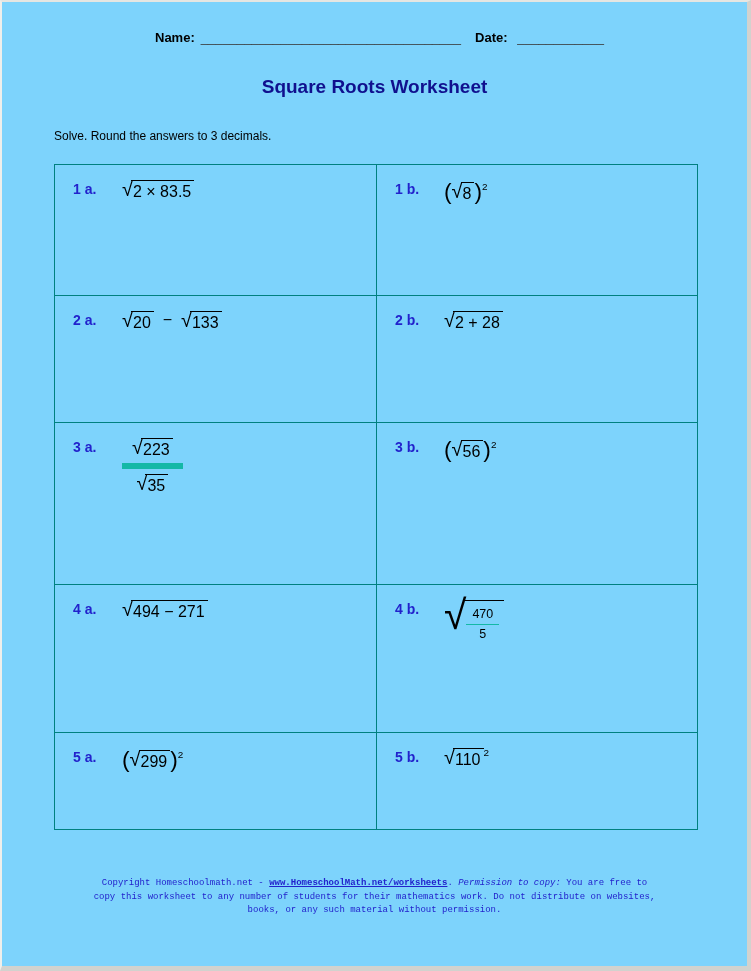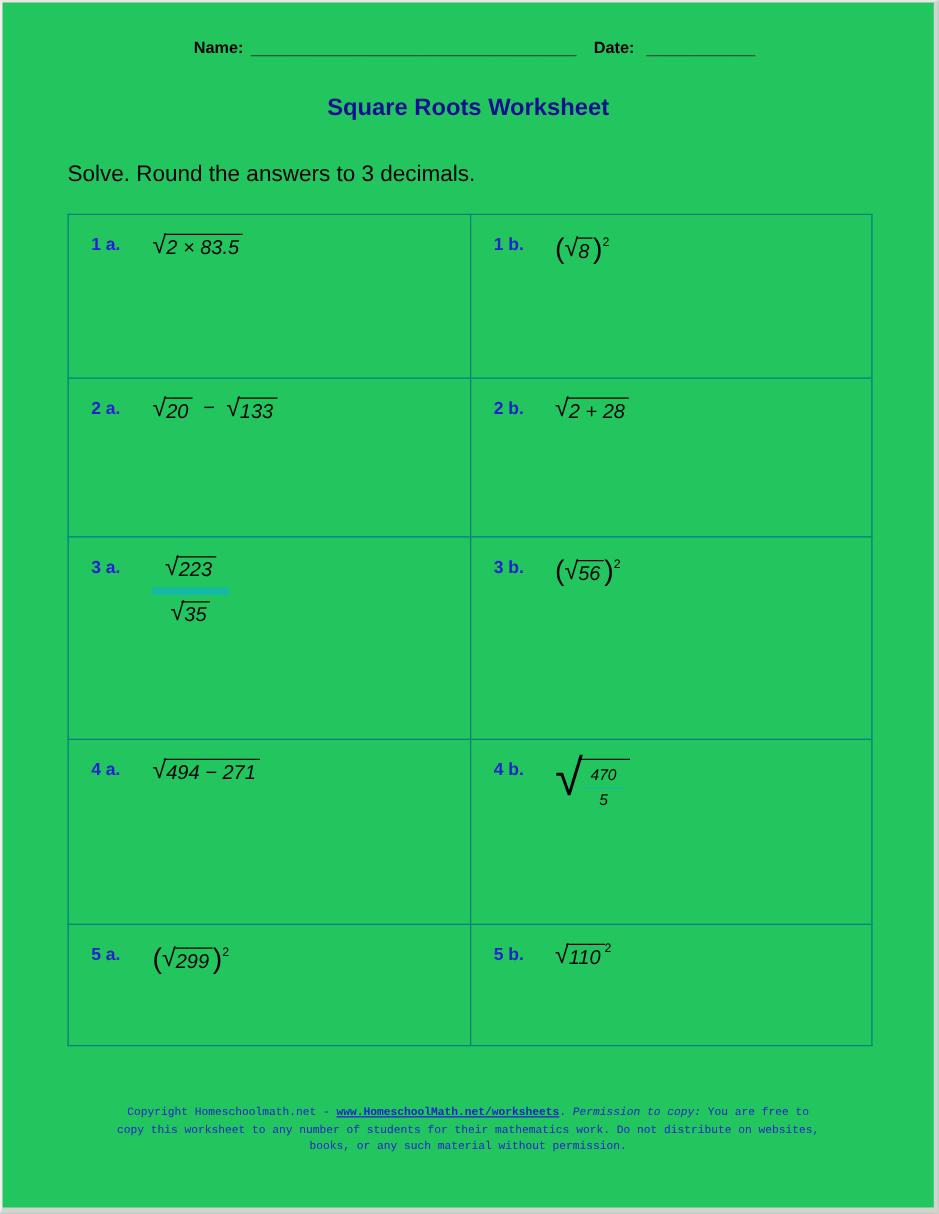--- a/index.html
+++ b/index.html
@@ -1,39 +1,39 @@
 <!DOCTYPE html>
 <html><head>
 <meta charset="utf-8">
 <style>
   html,body{margin:0;padding:0;background:#ffffff;}
   .page{
     width:751px;height:971px;box-sizing:border-box;position:relative;overflow:hidden;
-    background:#22c55e;
+    background:#7dd3fc;
     border-top:2px solid #e6e6e2;
     border-left:2px solid #efefeb;
     border-right:4px solid #d2d2ce;
     border-bottom:5px solid #d2d2ce;
     font-family:"Liberation Sans",sans-serif;color:#000;
   }
   .header-row{margin:28px 0 0 153px;font-size:13px;display:flex;align-items:baseline;white-space:nowrap;}
   .hdr-label{font-weight:bold;margin-right:6px;}
   .blank-line{color:#3a3a3a;letter-spacing:0;}
   .date-group{margin-left:14px;}
   .page-title{margin-top:31px;text-align:center;font-size:19px;font-weight:bold;color:var(--title-blue,#10108e);}
-  .instructions{margin:31px 0 0 52px;font-size:18px;}
+  .instructions{margin:31px 0 0 52px;font-size:12px;}
   table.problems{margin:21px 0 0 52px;border-collapse:collapse;width:643px;table-layout:fixed;}
   table.problems td{
     border:1.5px solid var(--teal,#008080);
     vertical-align:top;padding:15px 4px 0 18px;
   }
   .plabel{color:var(--label-blue,#2222cc);font-weight:bold;font-size:14px;display:inline-block;min-width:36px;}
   .math{font-size:16px;margin-left:13px;display:inline-block;white-space:nowrap;vertical-align:top;}
   
-  .sqrt{display:inline-block;white-space:nowrap;font-style:italic;}
+  .sqrt{display:inline-block;white-space:nowrap;}
   .rad{display:inline-block;vertical-align:top;font-size:1.25em;line-height:1;position:relative;top:-1px;}
   .vinc{display:inline-block;vertical-align:top;border-top:1.6px solid #000;padding:1px 3px 0 2px;margin-left:-2px;line-height:1.2;}
   .sqrt.tall .rad{font-size:2.55em;line-height:0.88;top:-2px;}
   .sqrt.tall .vinc{padding:2px 5px 0 2px;}
   
   .frac{display:inline-flex;flex-direction:column;align-items:center;vertical-align:top;text-align:right;}
   .frac>.fnum{padding:0 10px 4px;}
   .frac>.fden{border-top:6px solid #14b8a6;padding:5px 10px 0;align-self:stretch;display:flex;justify-content:center;}
   .vinc .frac{font-size:0.78em;vertical-align:baseline;}
   .vinc .frac>.fnum{padding:0 6px 2px;}

